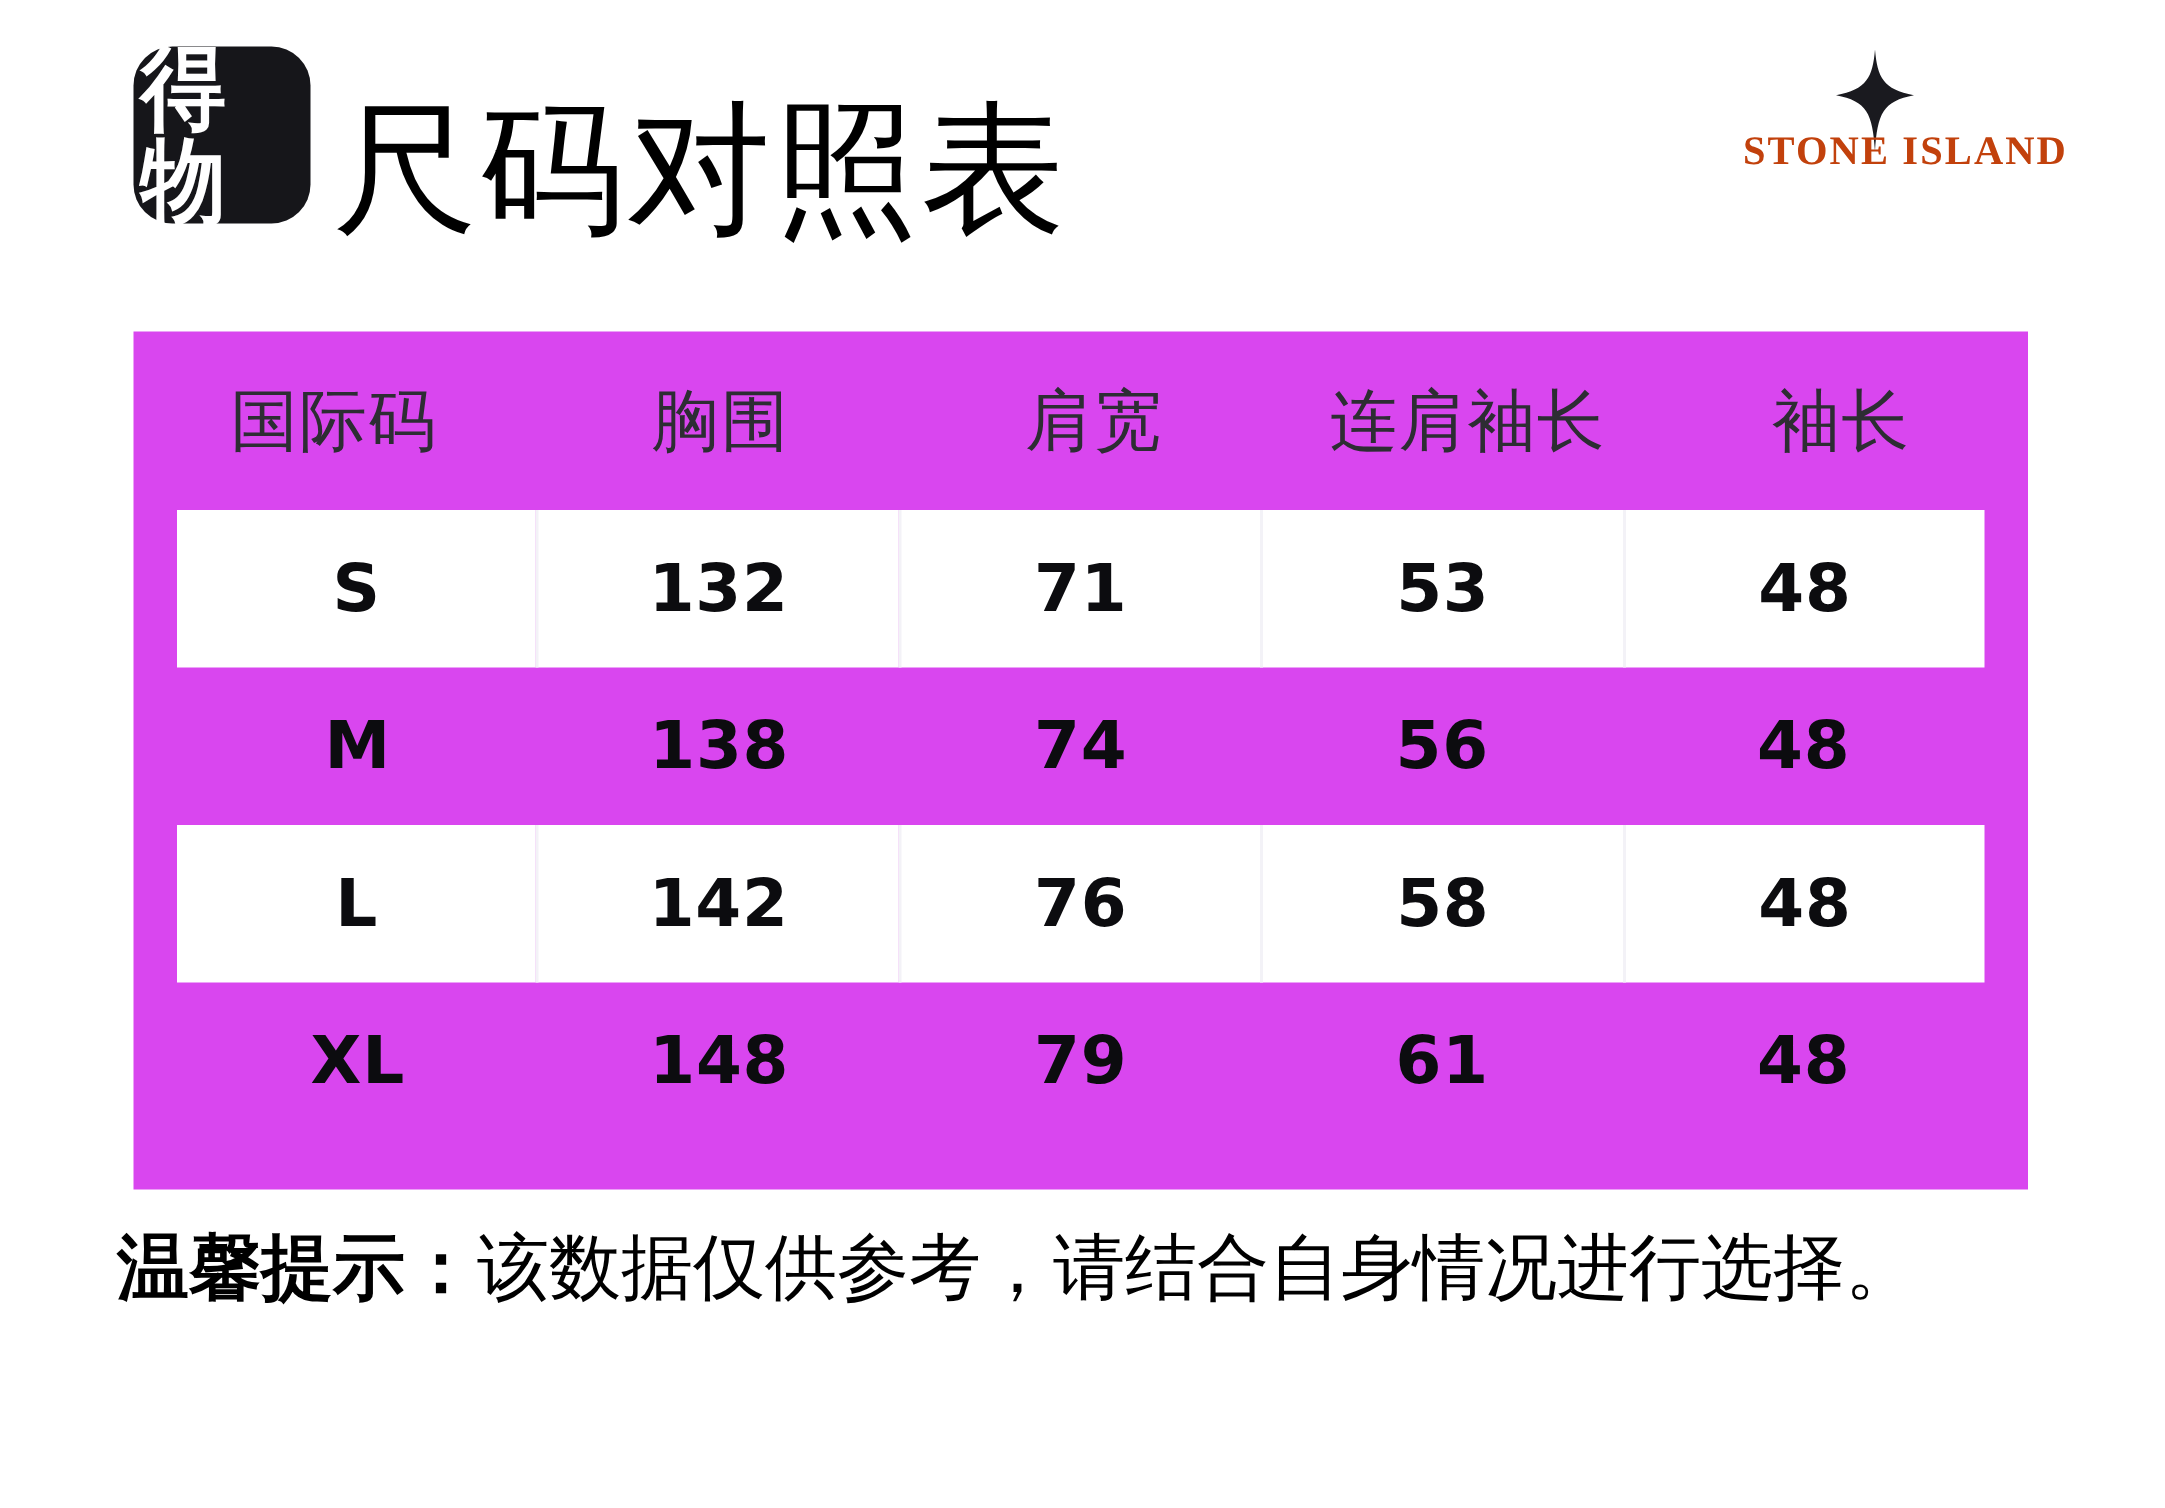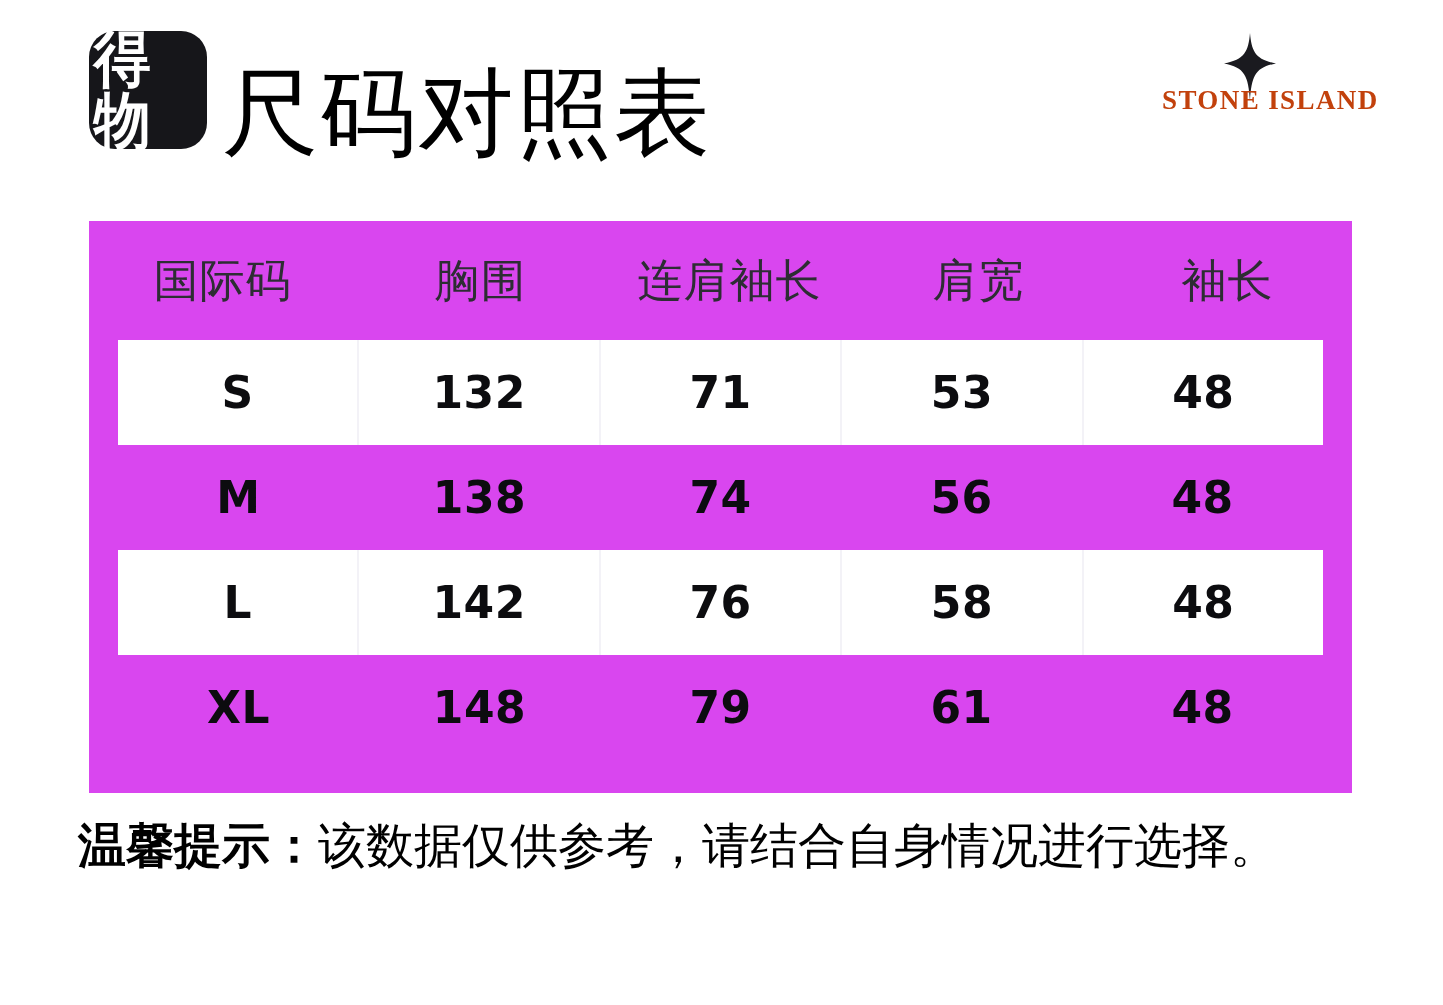--- a/index.html
+++ b/index.html
@@ -197,22 +197,22 @@
       </svg>
       <div class="si-wordmark">STONE ISLAND</div>
     </div>
   </div>
 
   <div class="table-panel">
 
     <div class="table-head">
       <div class="th first">国际码</div>
       <div class="th">胸围</div>
+      <div class="th">肩宽</div>
       <div class="th">连肩袖长</div>
-      <div class="th">肩宽</div>
       <div class="th">袖长</div>
     </div>
 
     <div class="table-body">
 
       <div class="trow odd">
         <div class="row-pad-left"></div>
         <div class="tcell">S</div>
         <div class="tcell">132</div>
         <div class="tcell">71</div>

